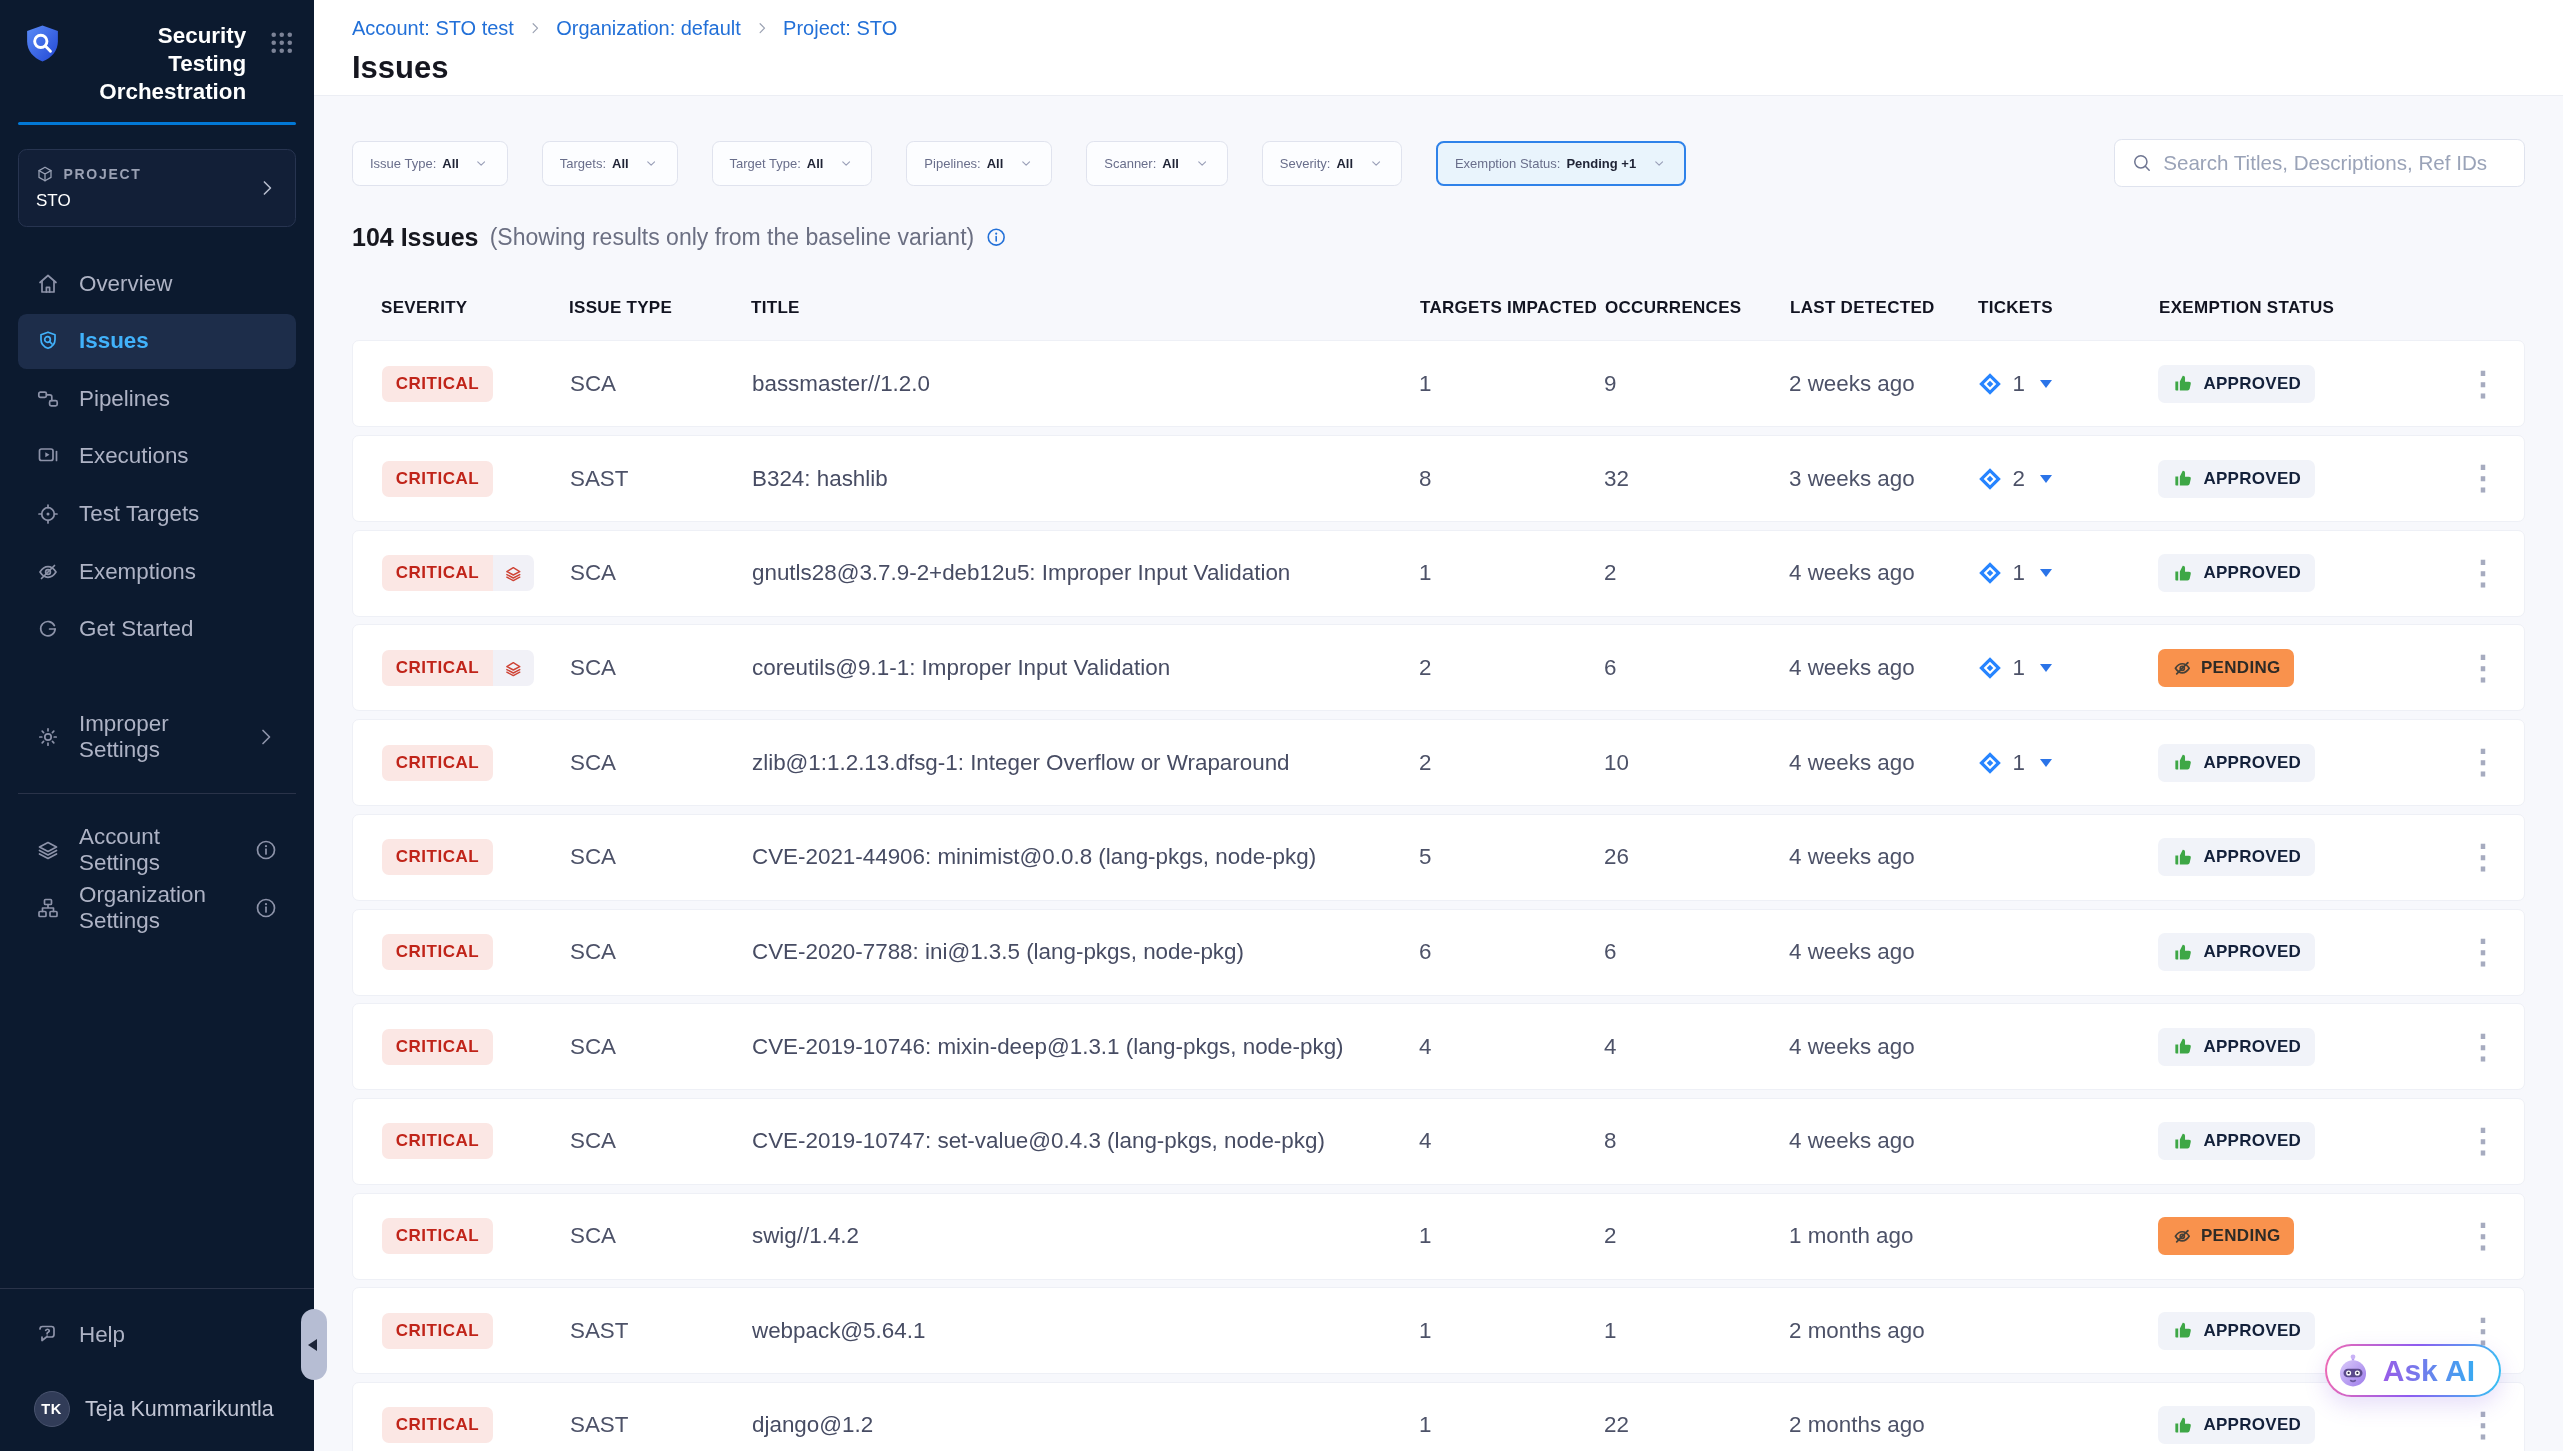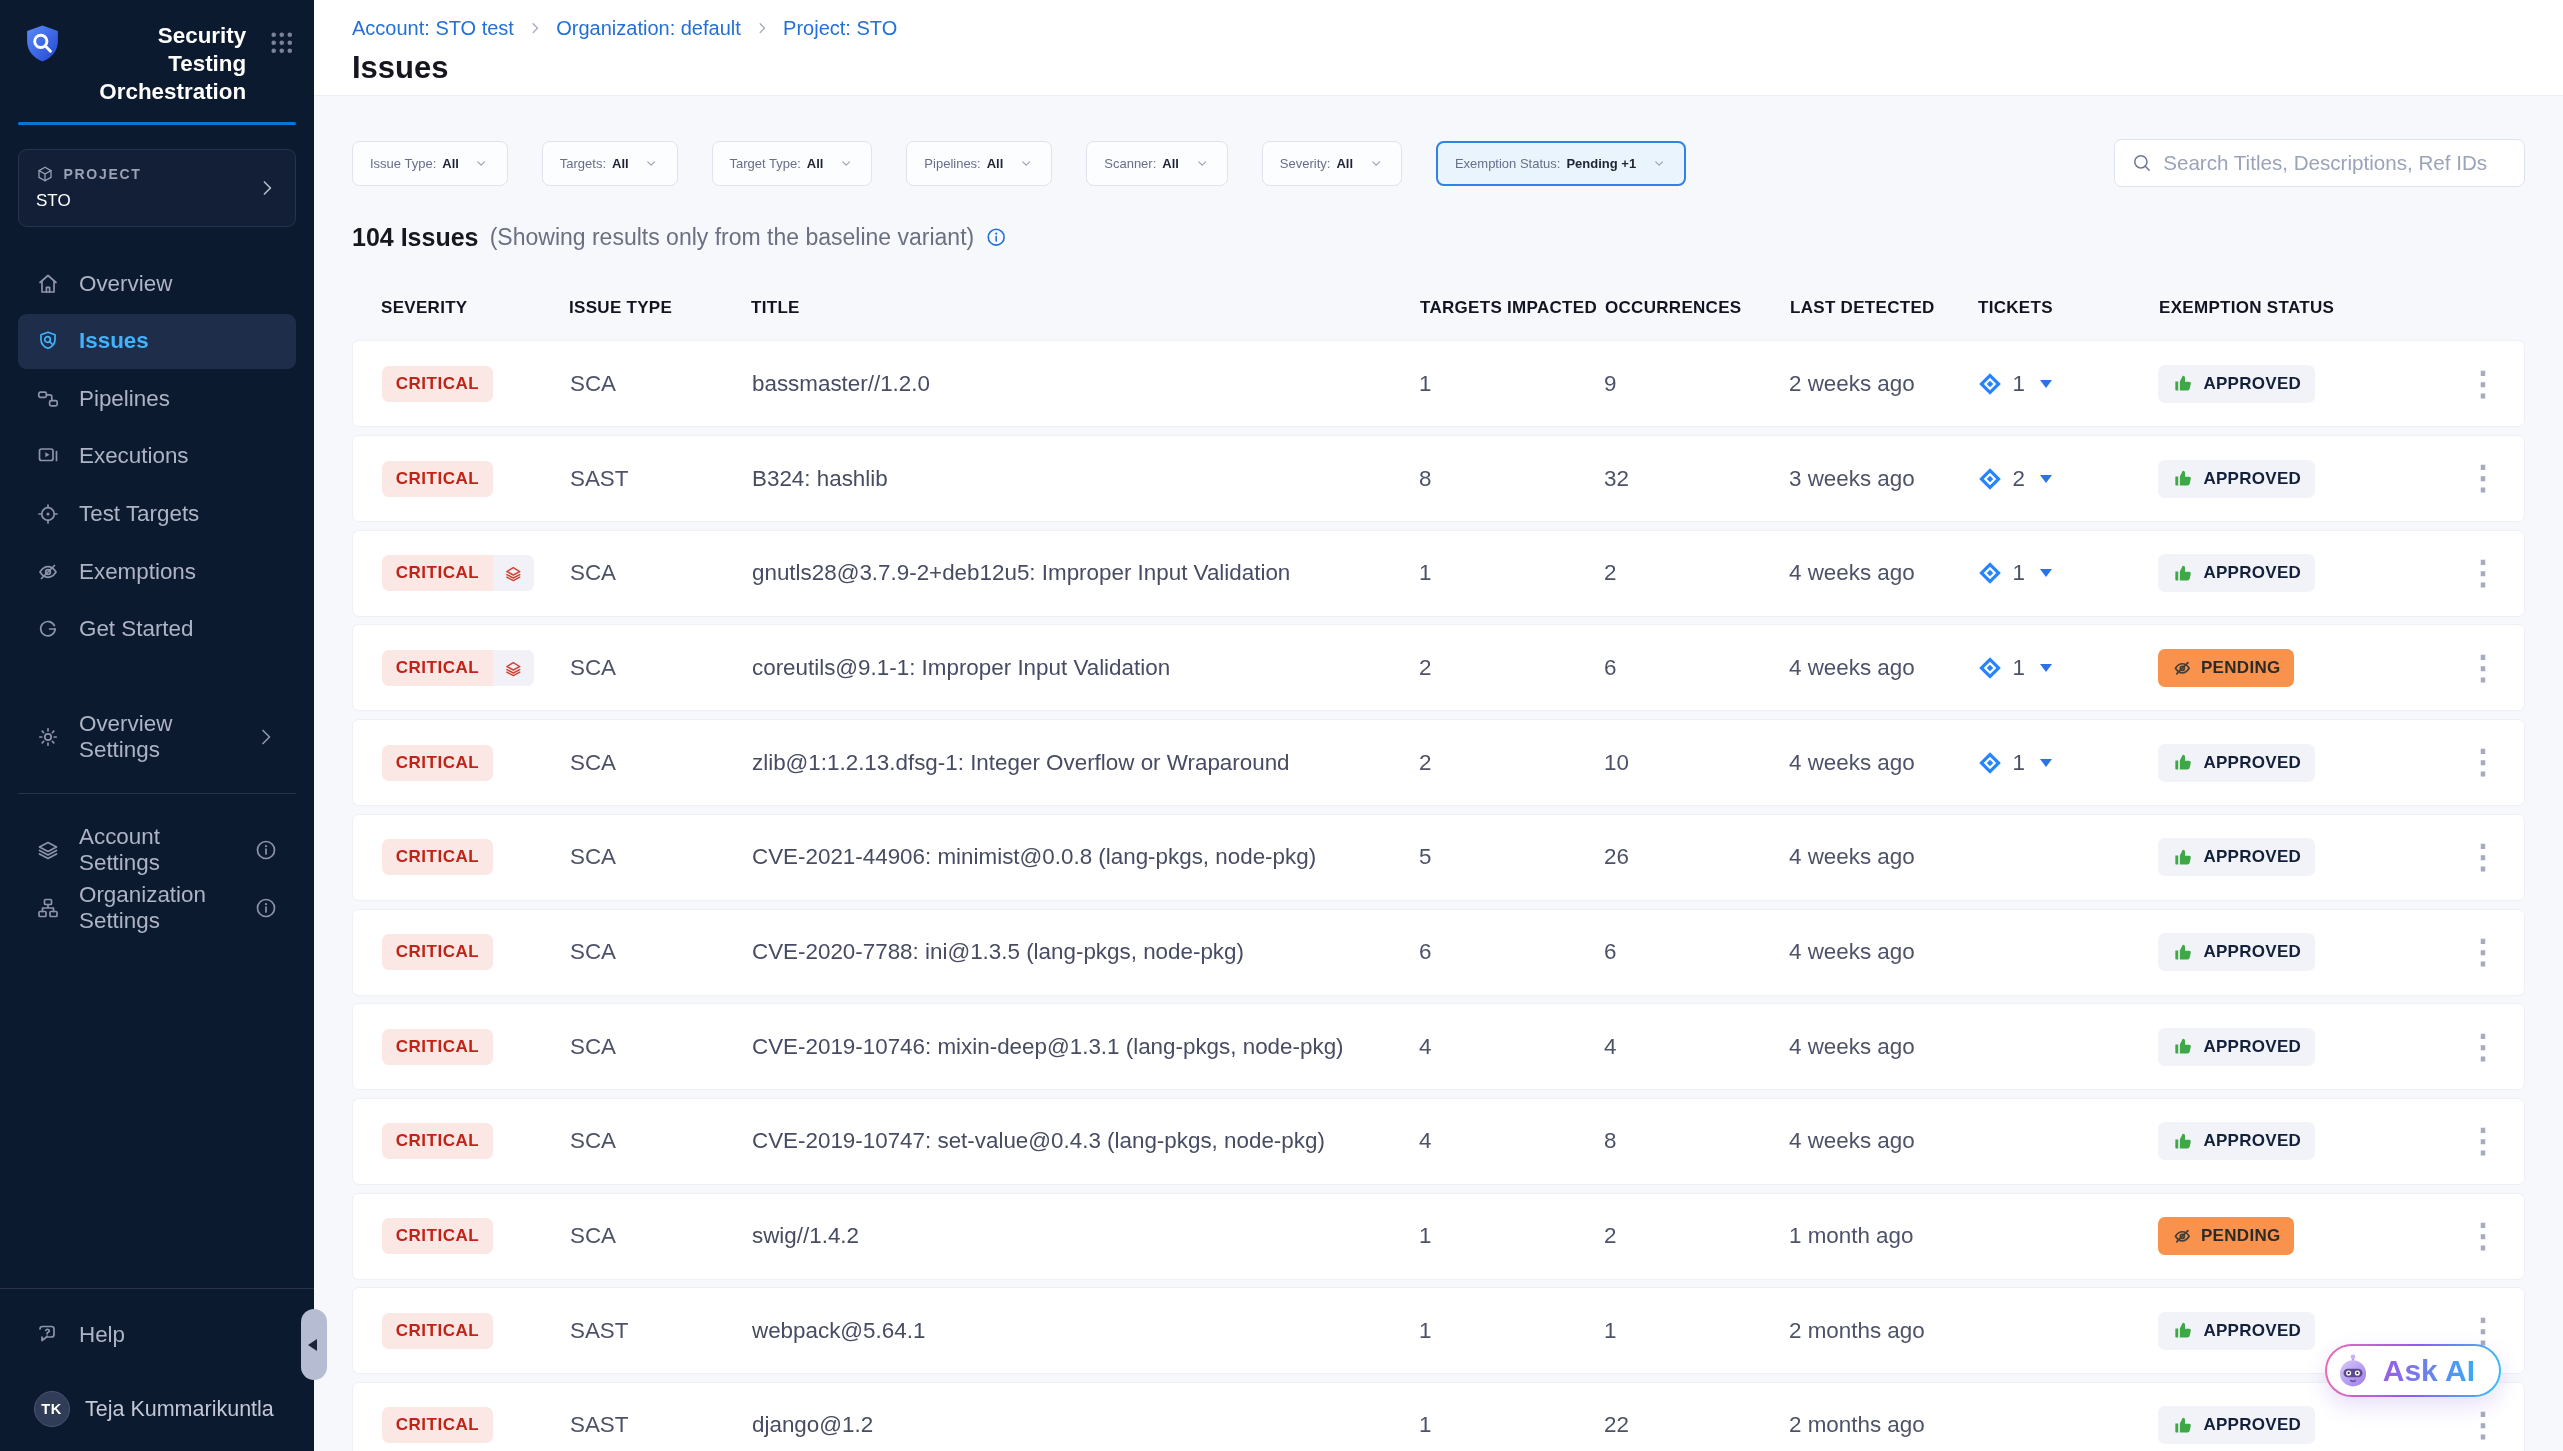--- a/index.html
+++ b/index.html
@@ -213,21 +213,21 @@
     </nav>
 
   <div class="sb-nav sb-mid">
     <div class="nav-item">
       <span style="font-size:24px; display:flex;">
           <svg class="ic" viewBox="0 0 24 24">
             <circle cx="12" cy="12" r="3.2"></circle>
             <path d="M12 3.8v2M12 18.2v2M3.8 12h2M18.2 12h2M6.2 6.2l1.4 1.4M16.4 16.4l1.4 1.4M17.8 6.2l-1.4 1.4M7.6 16.4l-1.4 1.4"></path>
           </svg>
         </span>
-      <span>Overview Settings</span>
+      <span>Improper Settings</span>
       <span class="trail">
           <svg class="ic" viewBox="0 0 24 24">
             <path d="m9 5.5 6.5 6.5L9 18.5"></path>
           </svg>
         </span>
     </div>
   </div>
   <div class="sb-divider"></div>
   <div class="sb-nav">
       <div class="nav-item">

